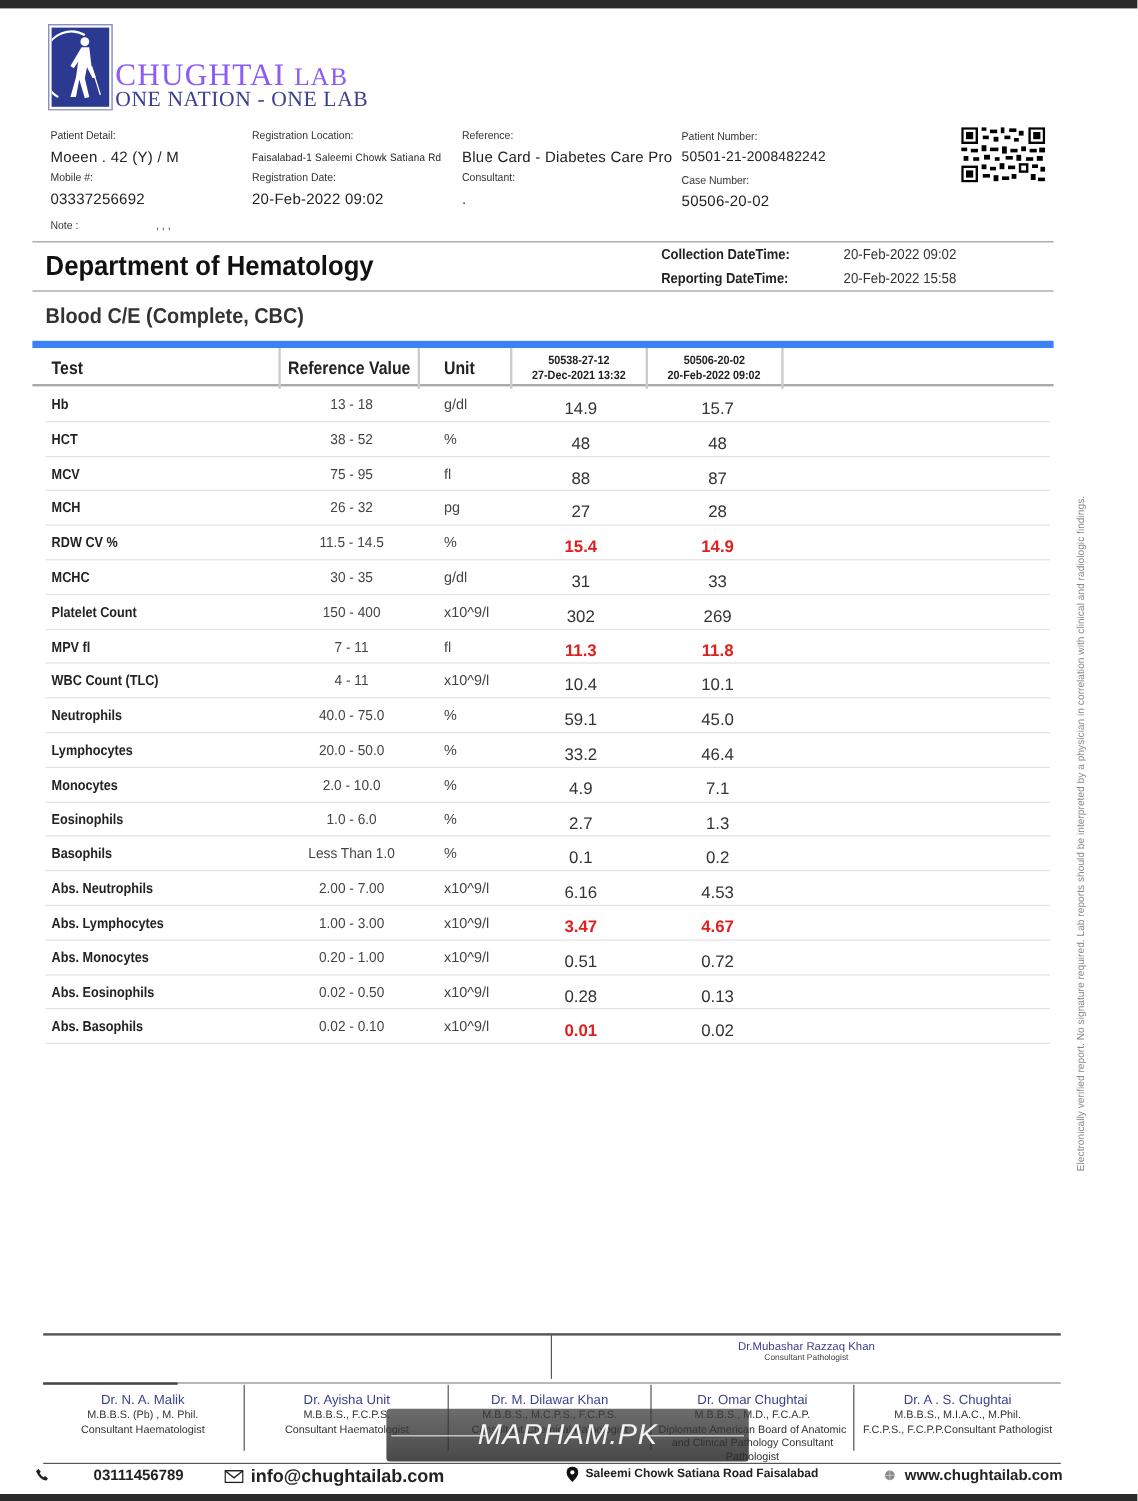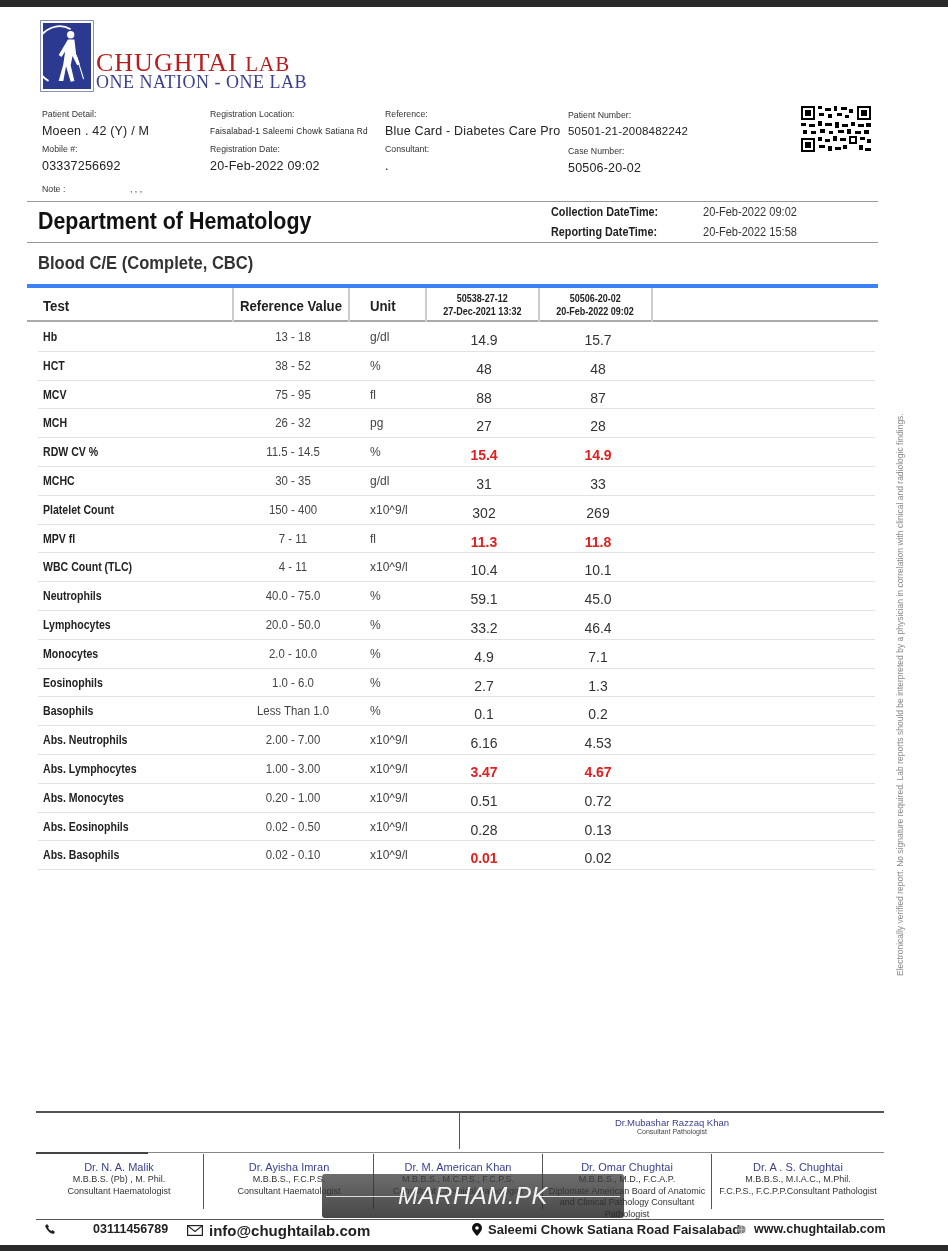--- a/index.html
+++ b/index.html
@@ -5,40 +5,40 @@
   * { box-sizing: border-box; margin: 0; padding: 0; }
   html, body { width: 948px; height: 1251px; background: #ffffff; overflow: hidden; }
   body { position: relative; font-family: "Liberation Sans", sans-serif; color: #222; }
 
   .topbar { position: absolute; left: 0; top: 0; width: 948px; height: 7px; background: #2a2a2a; }
   .bottombar { position: absolute; left: 0; top: 1245px; width: 948px; height: 6px; background: #2a2a2a; }
 
   
   .logo-box { position: absolute; left: 41px; top: 21px; width: 52px; height: 70px; background: #2b3990; border: 2px solid #fff; outline: 1px solid #8a8fbf; }
   .logo-box svg { width: 100%; height: 100%; }
-  .logo-name { position: absolute; left: 96px; top: 52px; font-family: "Liberation Serif", serif; font-size: 26px; color: #b91c1c; letter-spacing: 1px; line-height: 22px; }
+  .logo-name { position: absolute; left: 96px; top: 52px; font-family: "Liberation Serif", serif; font-size: 26px; color: #8b5cf6; letter-spacing: 1px; line-height: 22px; }
   .logo-name .small { font-size: 21px; }
   .logo-tag { position: absolute; left: 96px; top: 73px; font-family: "Liberation Serif", serif; font-size: 18px; color: #3a3f8f; letter-spacing: 0.5px; line-height: 18px; }
 
   
   .lbl { position: absolute; font-size: 9.5px; color: #333; font-family: "Liberation Sans", sans-serif; transform: scaleX(0.92); transform-origin: left; }
   .val { position: absolute; font-size: 12.5px; color: #222; letter-spacing: 0.2px; }
   .val.small { font-size: 9px; transform: scaleX(0.92); transform-origin: left; }
 
   .qr { position: absolute; left: 801px; top: 106px; width: 70px; height: 46px; }
 
   
   .hline { position: absolute; height: 1px; background: #999; }
   .dept-title { position: absolute; left: 38px; top: 208px; font-size: 23px; font-weight: bold; color: #111; transform: scaleX(0.93); transform-origin: left; }
   .dt-lbl { position: absolute; left: 551px; font-size: 12px; font-weight: bold; color: #222; transform: scaleX(0.9); transform-origin: left; }
   .dt-val { position: absolute; left: 703px; font-size: 12px; color: #333; transform: scaleX(0.92); transform-origin: left; }
   .test-group { position: absolute; left: 38px; top: 253px; font-size: 18px; font-weight: bold; color: #333; transform: scaleX(0.92); transform-origin: left; }
 
   
-  .thead { position: absolute; left: 27px; top: 284px; width: 851px; height: 38px; border-top: 4px solid #3b82f6; border-bottom: 2px solid #aaa; }
+  .thead { position: absolute; left: 27px; top: 284px; width: 851px; height: 38px; border-top: 6px solid #3b82f6; border-bottom: 2px solid #aaa; }
   .th { position: absolute; top: 0; height: 34px; display: flex; align-items: center; font-size: 15px; font-weight: bold; color: #222; }
   .th.sep { border-right: 2px solid #ccc; }
   .th .t { transform: scaleX(0.88); transform-origin: left; white-space: nowrap; }
   .th.run { flex-direction: column; justify-content: center; font-size: 10px; line-height: 13px; text-align: center; }
   .th.run span { transform: scaleX(0.9); white-space: nowrap; }
 
   .rows { position: absolute; left: 38px; top: 323px; width: 837px; }
   .row { position: relative; height: 28.8px; border-bottom: 1.5px solid #e2e2e2; }
   .cell { position: absolute; top: 7px; font-size: 12px; white-space: nowrap; }
   .c-test { left: 5px; font-weight: bold; color: #222; transform: scaleX(0.88); transform-origin: left; font-size: 12px; }
@@ -348,26 +348,26 @@
 <div class="sig-vsep" style="left:373px;top:1154px;height:55px;"></div>
 <div class="sig-vsep" style="left:542px;top:1154px;height:55px;"></div>
 <div class="sig-vsep" style="left:711px;top:1154px;height:55px;"></div>
 
 <div class="doc" style="left:35px;">
   <div class="n">Dr. N. A. Malik</div>
   <div class="q">M.B.B.S. (Pb) , M. Phil.</div>
   <div class="q">Consultant Haematologist</div>
 </div>
 <div class="doc" style="left:205px;">
-  <div class="n">Dr. Ayisha Imran</div>
+  <div class="n">Dr. Ayisha Unit</div>
   <div class="q">M.B.B.S., F.C.P.S.</div>
   <div class="q">Consultant Haematologist</div>
 </div>
 <div class="doc" style="left:374px;">
-  <div class="n">Dr. M. American Khan</div>
+  <div class="n">Dr. M. Dilawar Khan</div>
   <div class="q">M.B.B.S., M.C.P.S., F.C.P.S.</div>
   <div class="q">Consultant Chemical Pathologist</div>
 </div>
 <div class="doc" style="left:543px;width:168px;">
   <div class="n">Dr. Omar Chughtai</div>
   <div class="q">M.B.B.S., M.D., F.C.A.P.</div>
   <div class="q" style="padding:0 4px;">Diplomate American Board of Anatomic and Clinical Pathology Consultant Pathologist</div>
 </div>
 <div class="doc" style="left:712px;width:172px;">
   <div class="n">Dr. A . S. Chughtai</div>
@@ -376,38 +376,38 @@
 </div>
 
 <div class="sig-bottom-line"></div>
 
 <div class="watermark">
   <div class="wline" style="left:4px;"></div>
   <div class="wline" style="right:4px;"></div>
   <span>MARHAM.PK</span>
 </div>
 
-<div class="contact" style="left:45px;font-size:12.5px;gap:34px;">
+<div class="contact" style="left:30px;font-size:12.5px;gap:34px;">
   <span class="ic">
     <svg width="10" height="10" viewBox="0 0 10 10">
         <path d="M2 0 L4 2.5 L3 3.7 Q4.5 6 6.3 7 L7.5 6 L10 8 L8.5 10 Q3 9 0 2 Z" fill="#222"></path>
       </svg>
   </span>
   <span style="margin-left:4px;">03111456789</span>
 </div>
 <div class="contact" style="left:187px;font-size:15px;">
   <span class="ic">
     <svg width="16" height="11" viewBox="0 0 16 11">
         <rect x="0.6" y="0.6" width="14.8" height="9.8" fill="none" stroke="#222" stroke-width="1.2"></rect>
         <path d="M0.6 0.6 L8 6.5 L15.4 0.6" fill="none" stroke="#222" stroke-width="1.2"></path>
       </svg>
   </span>
   <span>info@chughtailab.com</span>
 </div>
-<div class="contact" style="left:472px;font-size:13px;">
+<div class="contact" style="left:472px;font-size:10px;">
   <span class="ic">
     <svg width="10" height="13" viewBox="0 0 10 13">
         <path d="M5 0 A5 5 0 0 1 10 5 Q10 8 5 13 Q0 8 0 5 A5 5 0 0 1 5 0 Z" fill="#111"></path>
         <circle cx="5" cy="5" r="1.8" fill="#fff"></circle>
       </svg>
   </span>
   <span>Saleemi Chowk Satiana Road Faisalabad</span>
 </div>
 <div class="contact" style="left:737px;font-size:12.5px;">
   <span class="ic">

